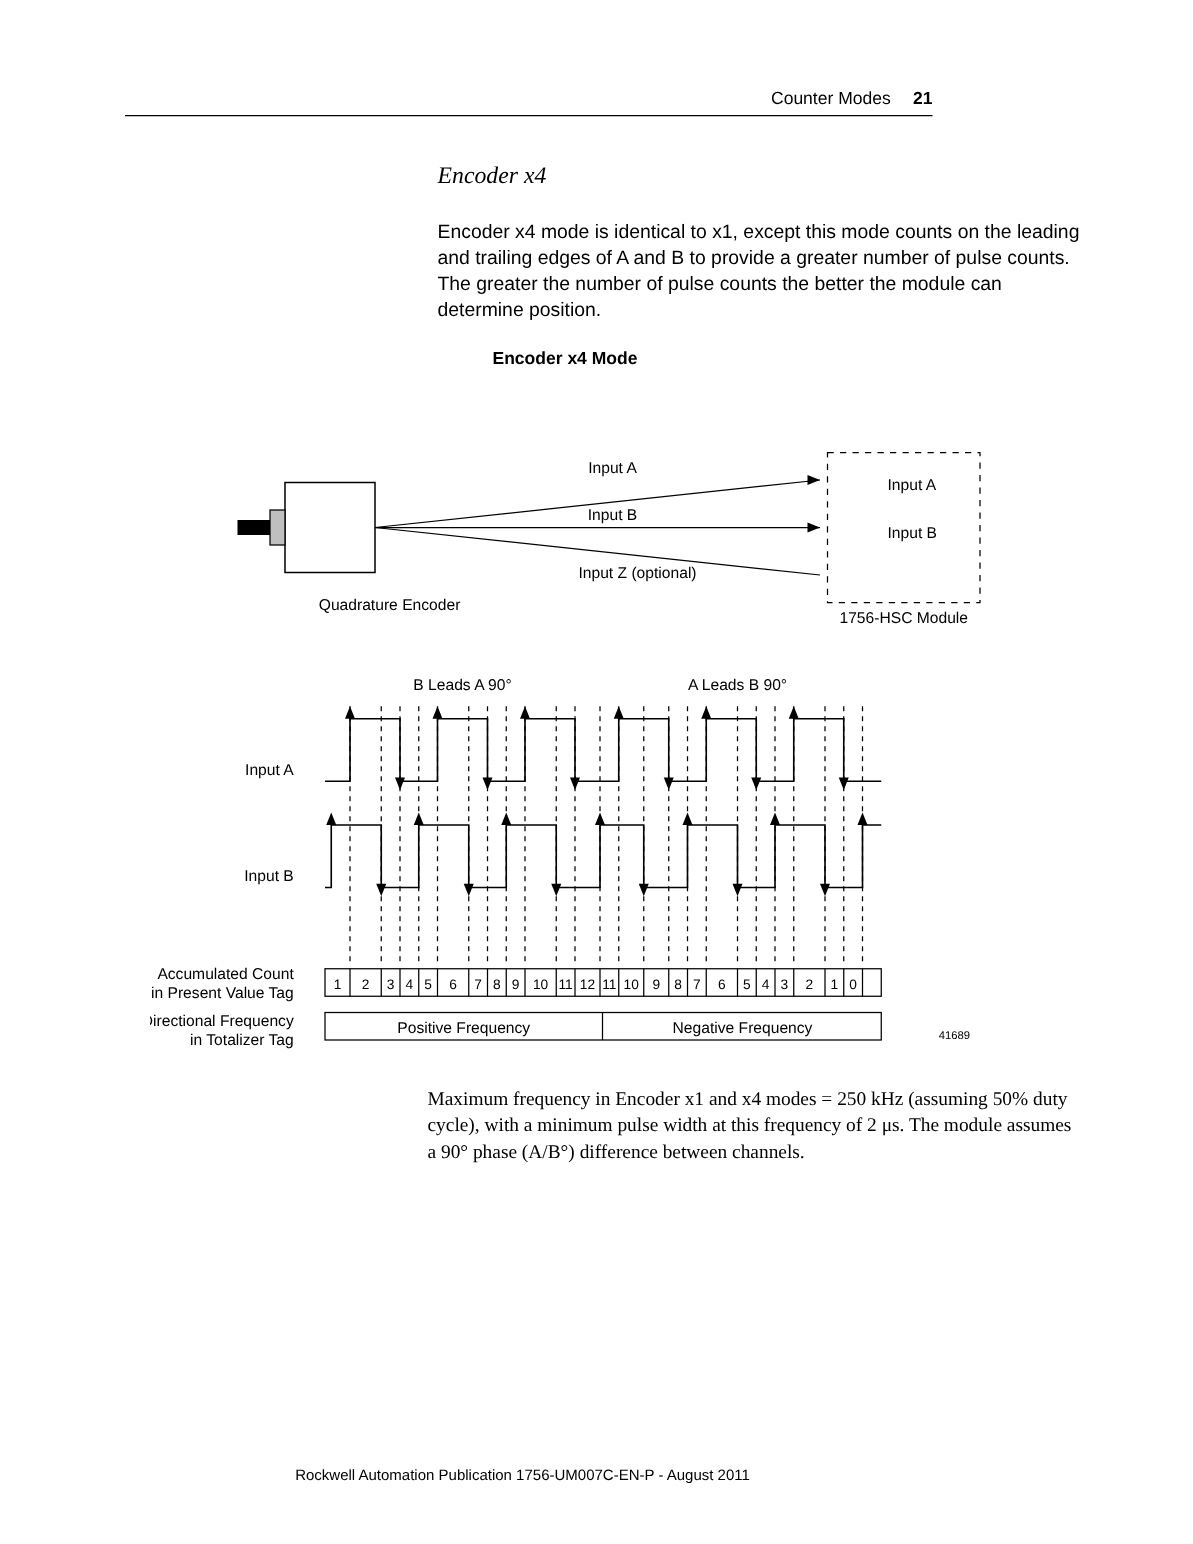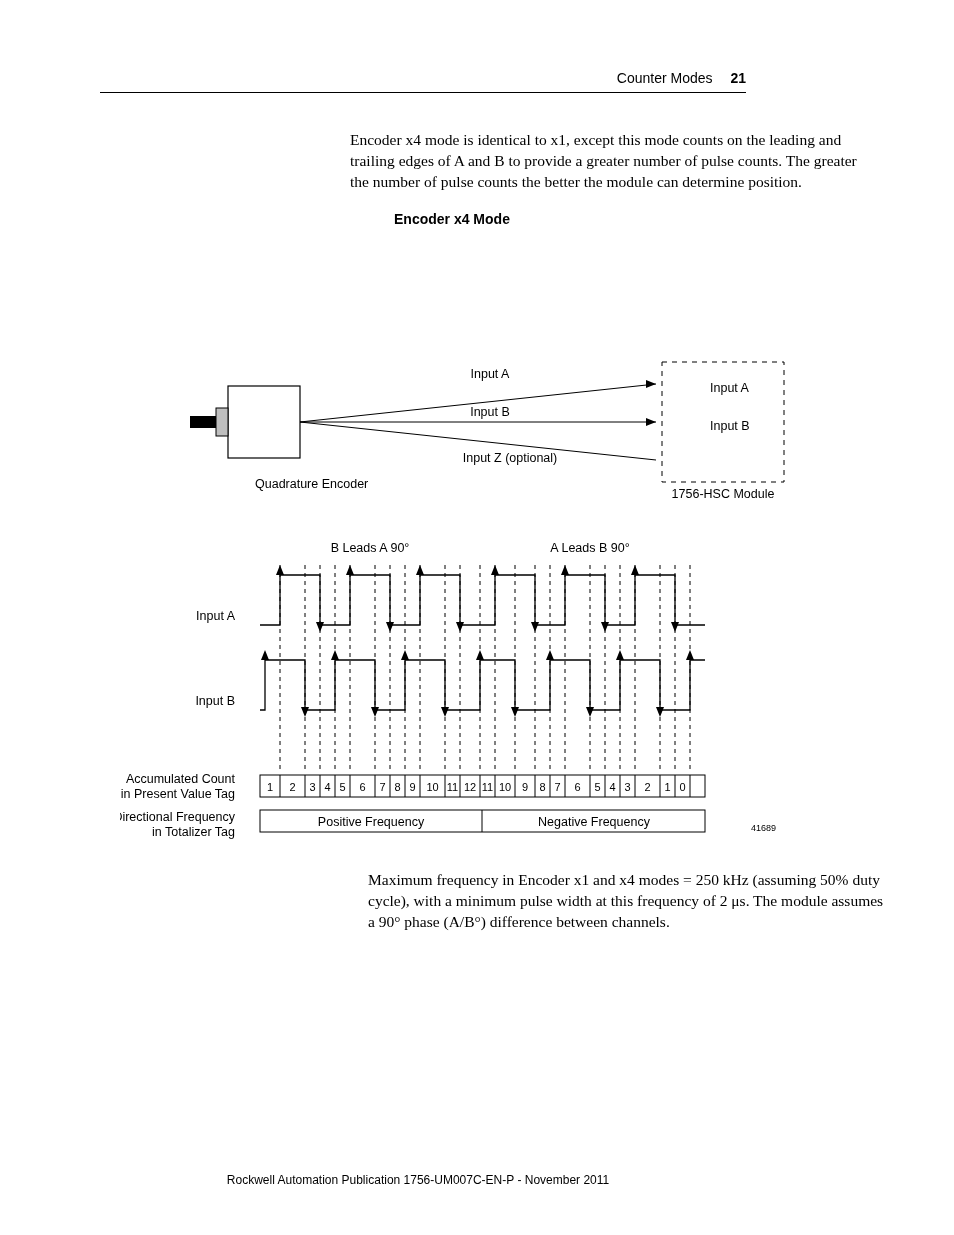--- a/index.html
+++ b/index.html
@@ -35,21 +35,21 @@
     left: 350px;
     width: 520px;
   }
   .sec-title {
     font-style: italic;
     font-size: 19px;
     font-family: Georgia, 'Times New Roman', serif;
     margin-bottom: 24px;
   }
   .para {
-    font-family: Liberation Serif, serif;
+    font-family: Liberation Sans, sans-serif;
     font-size: 15.5px;
     line-height: 1.35;
     margin-bottom: 18px;
   }
   a.link {
     color: #0000d0;
     text-decoration: underline;
   }
   .fig-title {
     font-weight: bold;
@@ -67,21 +67,21 @@
   .diagram2 {
     position: absolute;
     top: 540px;
     left: 120px;
     width: 760px;
     height: 310px;
   }
   .para2 {
     position: absolute;
     top: 870px;
-    left: 368px;
+    left: 342px;
     width: 520px;
     font-family: Georgia, 'Times New Roman', serif;
     font-size: 15.5px;
     line-height: 1.35;
   }
   .footer {
     position: absolute;
     bottom: 48px;
     left: 0;
     right: 0;
@@ -101,20 +101,21 @@
 <body>
 
 <div class="page">
 
   <div class="header">
     <span>Counter Modes</span>
     <span class="pgno">21</span>
   </div>
 
   <div class="body">
+    <div class="sec-title">Encoder x4</div>
     <div class="para">Encoder x4 mode is identical to x1, except this mode counts on the leading and trailing edges of A and B to provide a greater number of pulse counts. The greater the number of pulse counts the better the module can determine position.</div>
     <div class="fig-title">Encoder x4 Mode</div>
   </div>
 
   <svg class="diagram1" viewBox="0 0 760 170">
 
     <rect x="108" y="28" width="72" height="72" fill="#fff" stroke="#000" stroke-width="1.2"></rect>
     <rect x="96" y="50" width="12" height="28" fill="#bfbfbf" stroke="#000" stroke-width="1"></rect>
     <rect x="70" y="58" width="26" height="12" fill="#000"></rect>
     <text x="135" y="130" font-size="12.5" text-anchor="start">Quadrature Encoder</text>
@@ -261,14 +262,14 @@
     <rect x="140" y="270" width="445" height="22" fill="none" stroke="#000" stroke-width="1"></rect>
     <line x1="362" y1="270" x2="362" y2="292" stroke="#000"></line>
     <text x="251" y="286" font-size="12.5" text-anchor="middle">Positive Frequency</text>
     <text x="474" y="286" font-size="12.5" text-anchor="middle">Negative Frequency</text>
   </svg>
 
   <div class="fig-id">41689</div>
 
   <div class="para2">Maximum frequency in Encoder x1 and x4 modes = 250 kHz (assuming 50% duty cycle), with a minimum pulse width at this frequency of 2 μs. The module assumes a 90° phase (A/B°) difference between channels.</div>
 
-  <div class="footer">Rockwell Automation Publication 1756-UM007C-EN-P - November 2011</div>
+  <div class="footer">Rockwell Automation Publication 1756-UM007C-EN-P - August 2011</div>
 </div>
 
 </body></html>

